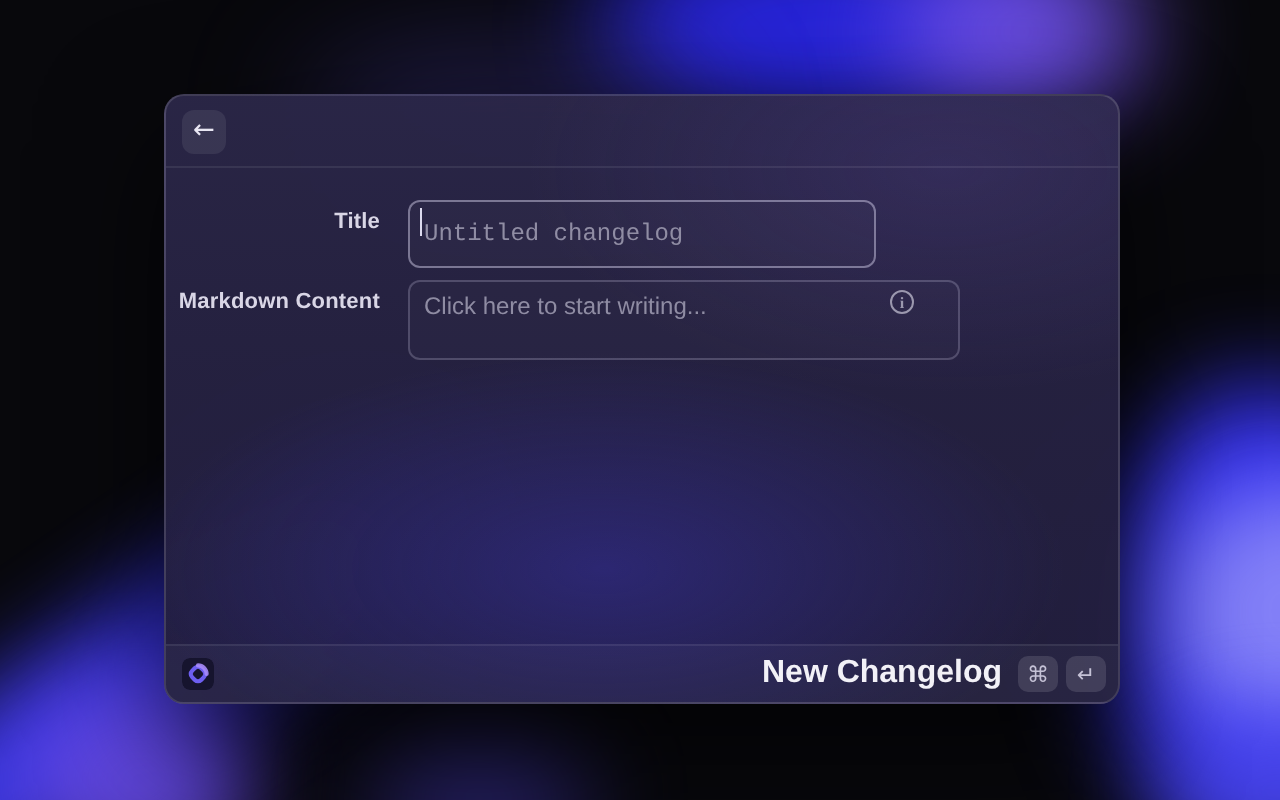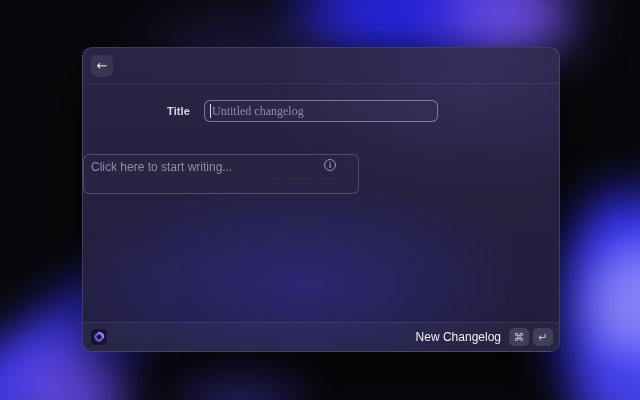--- a/index.html
+++ b/index.html
@@ -46,36 +46,36 @@
   }
   .back-btn {
     width: 22px; height: 22px; border: none; border-radius: 6px;
     background: rgba(255,255,255,0.08);
     color: #e9e7f3; font-size: 13px; line-height: 22px;
     display: flex; align-items: center; justify-content: center;
     cursor: pointer; font-family: "DejaVu Sans", sans-serif;
   }
 
   .win-content { flex: 1 1 auto; padding-top: 16px; }
-  .form-row { display: flex; align-items: flex-start; margin-bottom: 32px; }
+  .form-row { display: flex; align-items: flex-start; margin-bottom: 6px; }
   .form-label {
     width: 107px; flex: 0 0 107px; text-align: right; margin-right: 14px;
     color: #d9d6e6; font-size: 11px; font-weight: 600; letter-spacing: .1px;
   }
   .row-title .form-label { line-height: 22px; }
   .row-md .form-label { padding-top: 5px; }
 
   .control-wrap { position: relative; width: 234px; flex: 0 0 234px; }
   .text-input {
-    width: 234px; height: 22px;
+    width: 234px; height: 34px;
     background: rgba(255,255,255,0.02);
     border: 1px solid rgba(222,218,245,0.45);
     border-radius: 6px;
     color: #e9e7f3; font-size: 12px; padding: 0 7px;
-    outline: none; font-family: Liberation Serif, serif;
+    outline: none; font-family: Liberation Mono, monospace;
   }
   .text-input::placeholder { color: #908da4; }
   .caret {
     position: absolute; left: 6px; top: 4px; width: 1px; height: 14px;
     background: #dcdaee;
   }
   .md-textarea {
     width: 276px; height: 40px; resize: none;
     background: rgba(255,255,255,0.015);
     border: 1px solid rgba(222,218,245,0.22);
@@ -95,21 +95,21 @@
   .win-footer {
     flex: 0 0 29px; height: 29px;
     border-top: 1px solid rgba(255,255,255,0.08);
     background: rgba(255,255,255,0.03);
     display: flex; align-items: center; padding: 0 6px 0 8px;
   }
   .footer-left { display: flex; align-items: center; gap: 8px; }
   .app-icon { width: 16px; height: 16px; border-radius: 4px; display: block; }
   .footer-app-name { color: #cbc8da; font-size: 12px; font-weight: 500; }
   .footer-right { margin-left: auto; display: flex; align-items: center; gap: 8px; }
-  .primary-action { color: #f2f1f7; font-size: 12px; font-weight: 400; cursor: pointer; }
+  .primary-action { color: #f2f1f7; font-size: 16px; font-weight: 700; cursor: pointer; }
   .keys { display: flex; gap: 4px; }
   .keycap {
     min-width: 20px; height: 18px; padding: 0 3px;
     border-radius: 5px; background: rgba(255,255,255,0.12);
     color: #c5c2d6; font-size: 11px;
     display: flex; align-items: center; justify-content: center;
     font-family: "DejaVu Sans", sans-serif; cursor: pointer;
   }
 </style>
 </head>
@@ -141,20 +141,21 @@
 
       <div class="form-row row-title">
         <div class="form-label">Title</div>
         <div class="control-wrap">
           <input class="text-input" type="text" placeholder="Untitled changelog" style="">
           <span class="caret"></span>
         </div>
       </div>
 
       <div class="form-row row-md">
+        <div class="form-label">Markdown Content</div>
         <div class="control-wrap">
           <textarea class="md-textarea" placeholder="Click here to start writing..." style=""></textarea>
         </div>
         <span class="info-icon">i</span>
       </div>
 
     </div>
 
     <div class="win-footer">
       <div class="footer-left">

